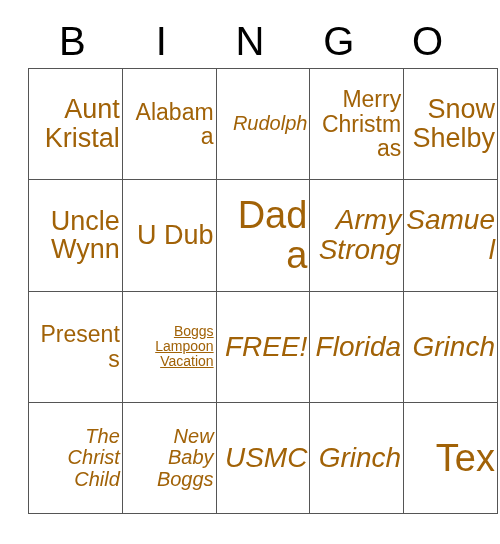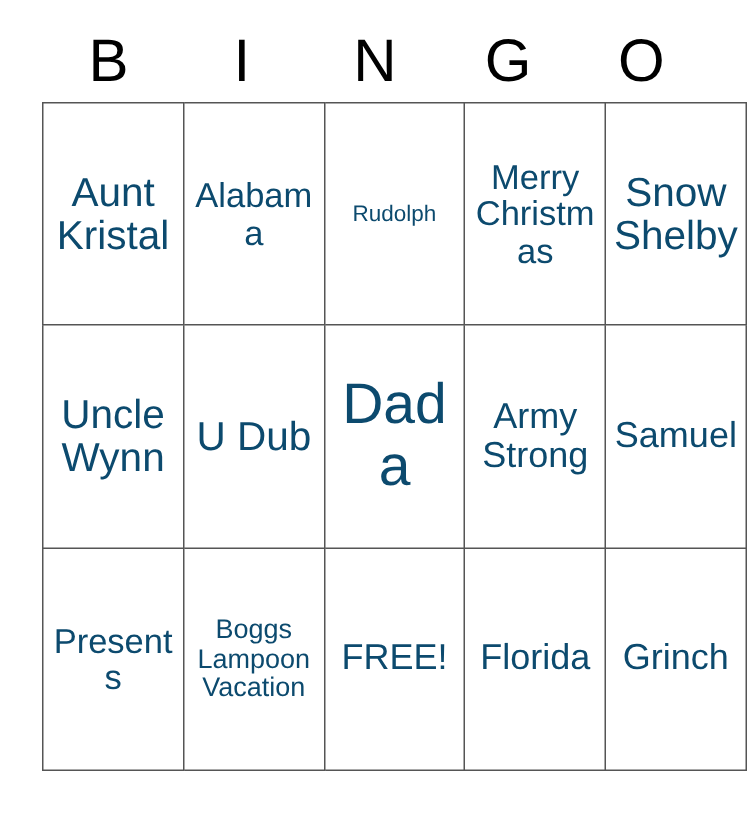--- a/index.html
+++ b/index.html
@@ -46,33 +46,33 @@
     width: 444px;
     height: 446px;
     border-collapse: collapse;
     table-layout: fixed;
   }
   .grid td {
     border: 1px solid #555555;
     width: 88.8px;
     height: 89.2px;
     padding: 1px 2px;
-    text-align: center;
+    text-align: right;
     vertical-align: middle;
     overflow: hidden;
-    color: #0c4a6e;
+    color: #a16207;
     line-height: 1.07;
     word-wrap: break-word;
   }
   .s-xxl { font-size: 38px; }
   .s-xl  { font-size: 27px; }
-  .s-lg  { font-size: 24px; }
-  .s-md  { font-size: 15px; }
+  .s-lg  { font-size: 28px; font-style: italic; }
+  .s-md  { font-size: 20px; font-style: italic; }
   .s-sm  { font-size: 23px; }
-  .s-xs  { font-size: 18px; }
+  .s-xs  { font-size: 14px; text-decoration: underline; }
 </style>
 </head>
 <body>
 
 <div class="card">
 
   <div class="header-row">
     <div class="header-cell">B</div>
     <div class="header-cell">I</div>
     <div class="header-cell">N</div>
@@ -96,16 +96,23 @@
         <td class="s-lg">Army Strong</td>
         <td class="s-lg">Samuel</td>
       </tr>
       <tr>
         <td class="s-sm">Presents</td>
         <td class="s-xs">Boggs Lampoon Vacation</td>
         <td class="s-lg">FREE!</td>
         <td class="s-lg">Florida</td>
         <td class="s-lg">Grinch</td>
       </tr>
+      <tr>
+        <td class="s-md">The Christ Child</td>
+        <td class="s-md">New Baby Boggs</td>
+        <td class="s-lg">USMC</td>
+        <td class="s-lg">Grinch</td>
+        <td class="s-xxl">Tex</td>
+      </tr>
     </tbody>
   </table>
 
 </div>
 
 </body></html>

